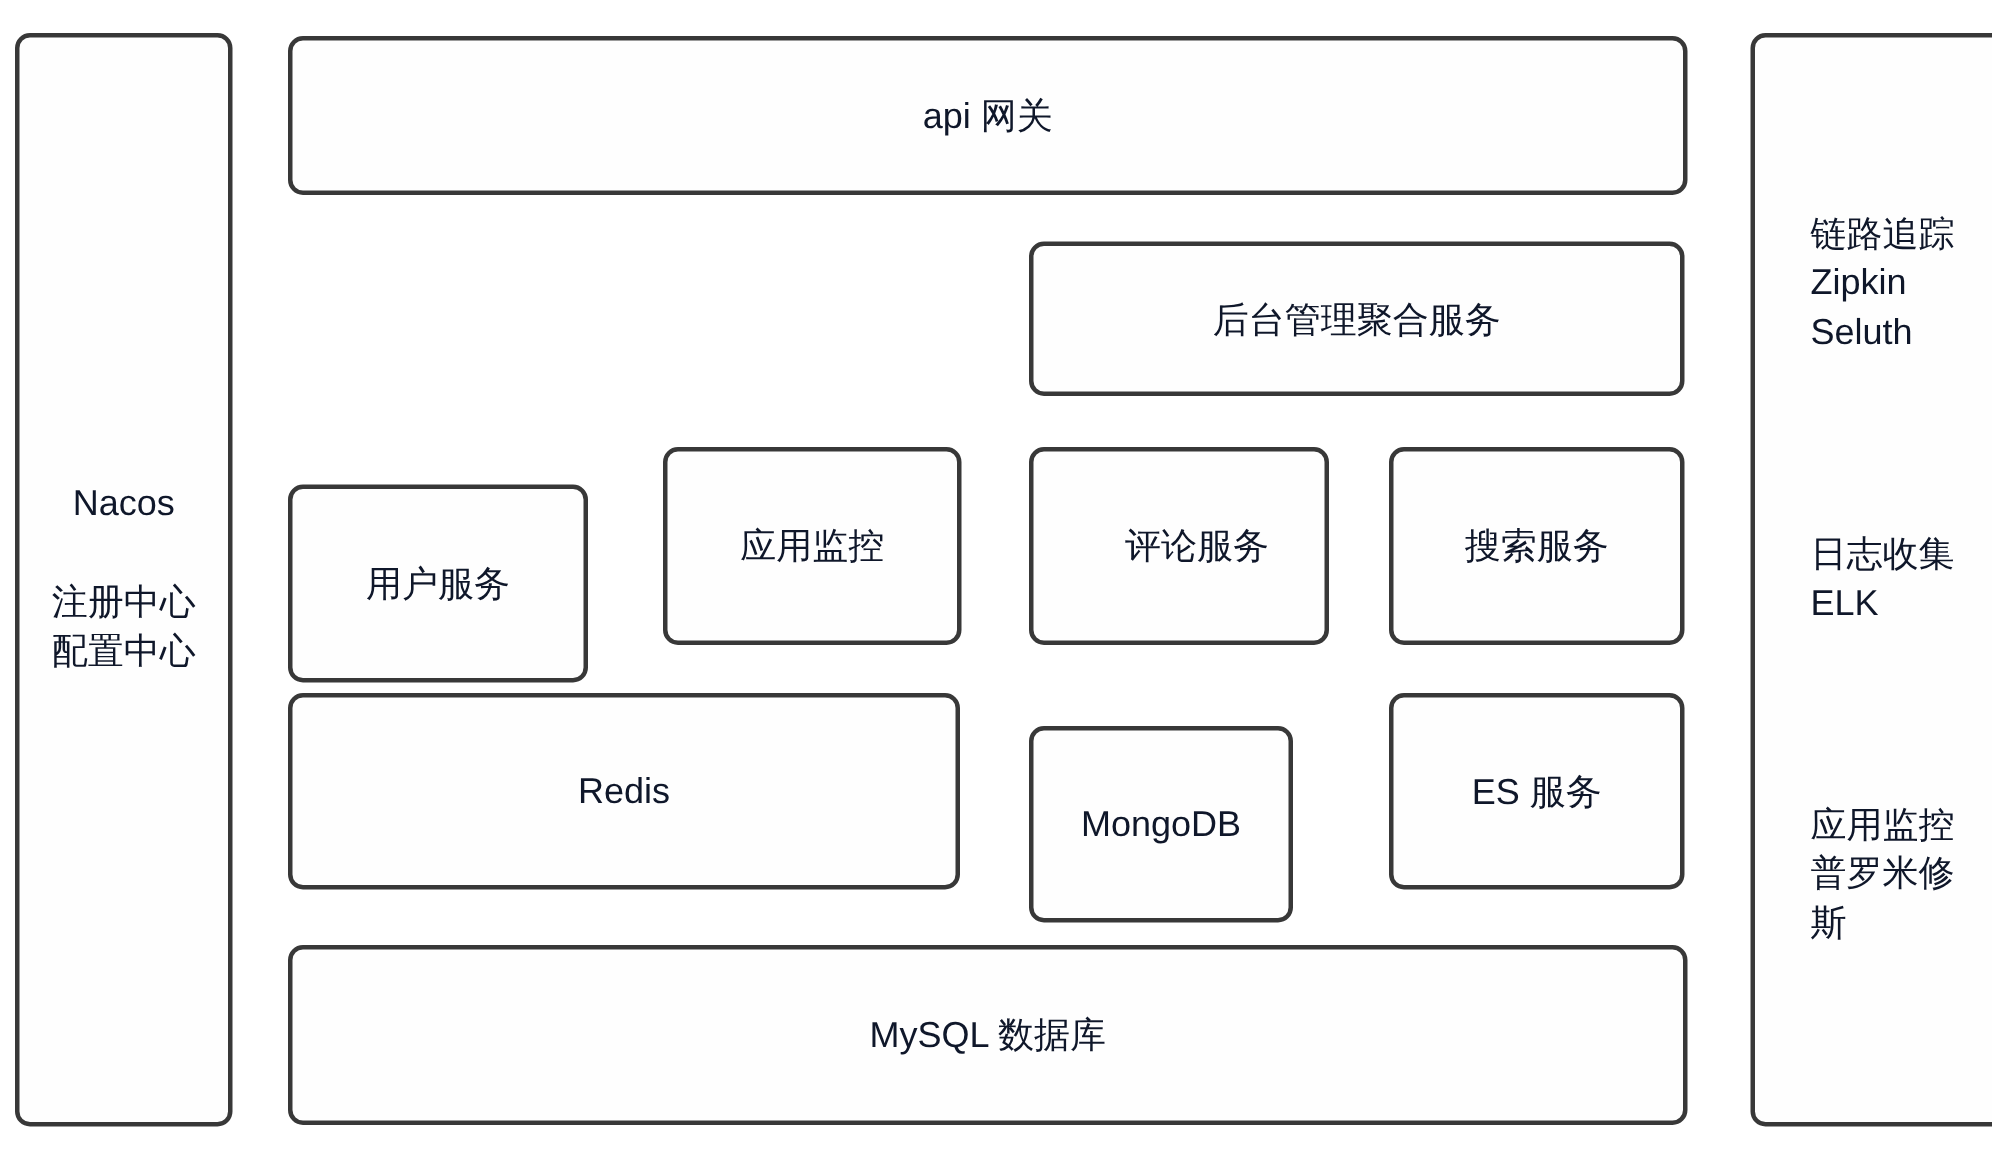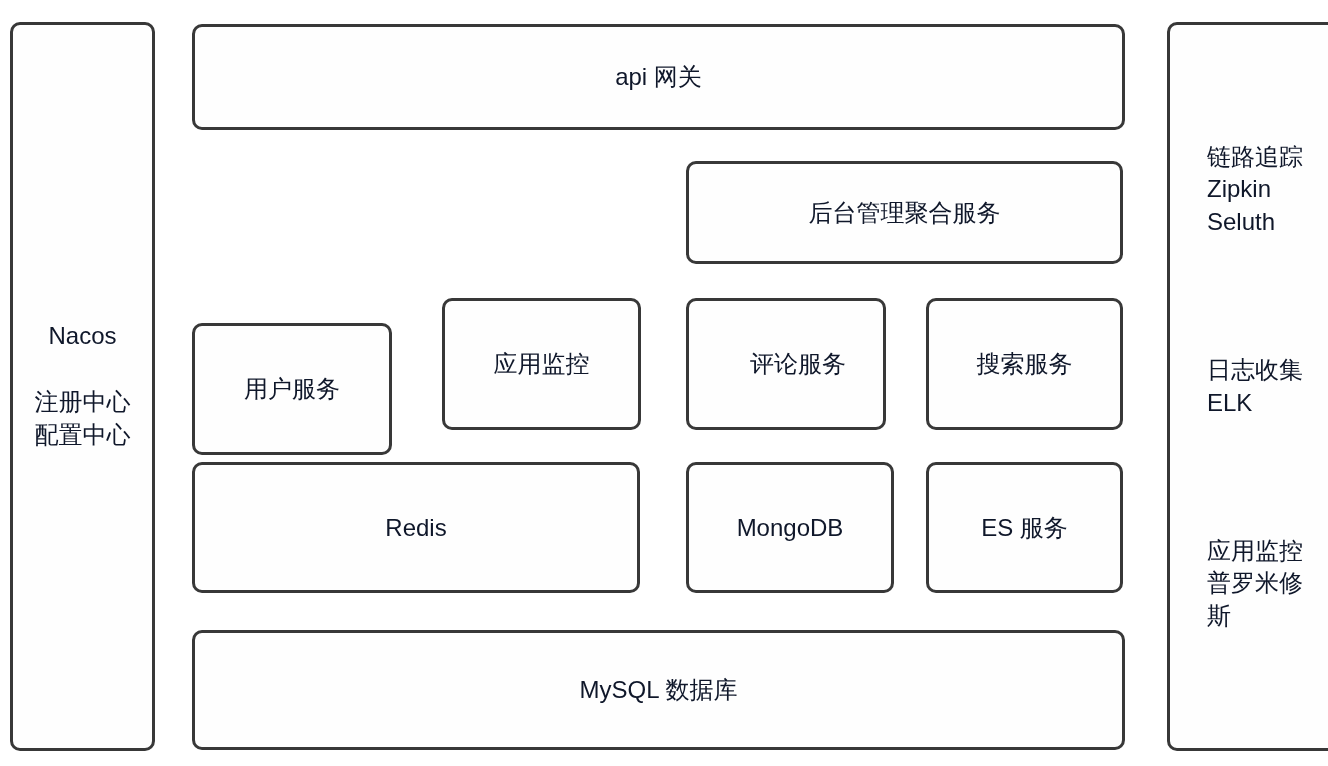--- a/index.html
+++ b/index.html
@@ -38,21 +38,21 @@
 
   .agg-pc      { left: 192px; top: 161px; width: 448px; height: 103px; }
   .agg-admin   { left: 686px; top: 161px; width: 437px; height: 103px; }
 
   .svc-user    { left: 192px; top: 298px; width: 200px; height: 132px; margin-top: 25px; }
   .svc-travel  { left: 442px; top: 298px; width: 199px; height: 132px; }
   .svc-comment { left: 686px; top: 298px; width: 200px; height: 132px; padding-left: 24px; }
   .svc-search  { left: 926px; top: 298px; width: 197px; height: 132px; }
 
   .sto-redis   { left: 192px; top: 462px; width: 448px; height: 131px; }
-  .sto-mongo   { left: 686px; top: 462px; width: 208px; height: 131px; }
+  .sto-mongo   { left: 686px; top: 484px; width: 176px; height: 131px; }
   .sto-es      { left: 926px; top: 462px; width: 197px; height: 131px; }
 
   .db-box      { left: 192px; top: 630px; width: 933px; height: 120px; }
 
   
   .right-panel {
     left: 1167px; top: 22px; width: 176px; height: 729px;
     flex-direction: column;
     justify-content: space-evenly;
     align-items: center;

